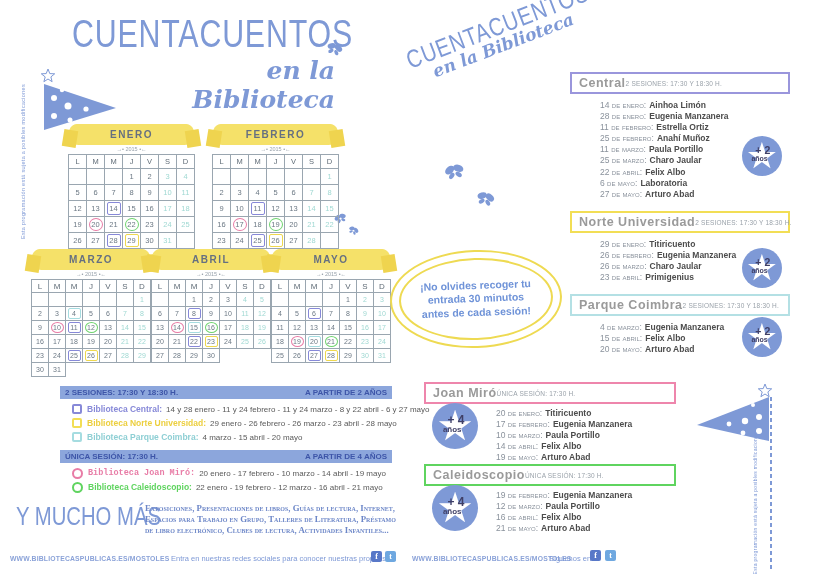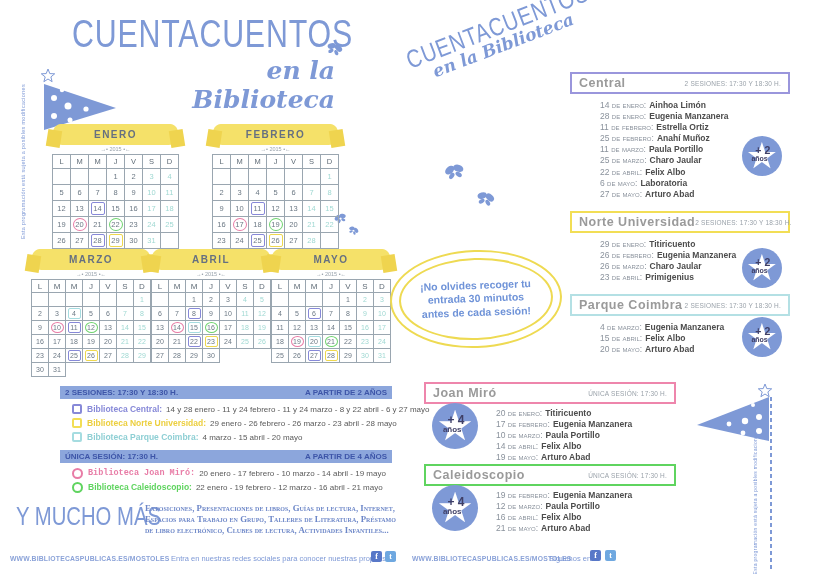--- a/index.html
+++ b/index.html
@@ -25,21 +25,21 @@
   .bf1{left:326px;top:42px;width:17px;transform:rotate(18deg);}
   .bf2{left:444px;top:163px;width:21px;transform:rotate(-12deg);}
   .bf3{left:476px;top:191px;width:19px;transform:rotate(14deg);}
   .bf4{left:334px;top:213px;width:13px;transform:rotate(-20deg);}
   .bf5{left:348px;top:226px;width:11px;transform:rotate(25deg);}
   .flag-l{position:absolute;left:38px;top:68px;}
   .flag-r{position:absolute;left:695px;top:383px;}
 
   
   .calendar{position:absolute;}
-  .cal-0{left:52px;top:124px;width:127px;}
+  .cal-0{left:68px;top:124px;width:127px;}
   .cal-1{left:212px;top:124px;width:127px;}
   .cal-2{left:31px;top:249px;width:120px;}
   .cal-3{left:151px;top:249px;width:120px;}
   .cal-4{left:271px;top:249px;width:120px;}
   .banner{position:relative;height:21px;background:#f5e169;z-index:0;
           border-radius:10px 10px 12px 12px / 14px 14px 10px 10px;
           display:flex;align-items:center;justify-content:center;}
   .banner::before,.banner::after{content:"";position:absolute;top:6px;width:14px;height:17px;
           background:#efd44f;z-index:-1;}
   .banner::before{left:-5px;transform:rotate(9deg);}
@@ -92,21 +92,21 @@
   .more-text{position:absolute;left:145px;top:503px;width:252px;font-family:"Liberation Serif",serif;
              font-variant:small-caps;font-weight:bold;font-size:8.8px;line-height:11px;color:#6d87c8;}
 
   
   .section{position:absolute;}
   .sec-0{left:570px;top:72px;width:220px;}
   .sec-1{left:570px;top:211px;width:220px;}
   .sec-2{left:570px;top:294px;width:220px;}
   .sec-3{left:424px;top:382px;width:252px;}
   .sec-4{left:424px;top:464px;width:252px;}
-  .sec-head{border:2px solid;background:#fff;display:flex;justify-content:space-between;
+  .sec-head{border:2px solid;background:#fff;display:flex;justify-content:flex-start;
             align-items:center;padding:1px 7px;height:16px;}
   .b-central{border-color:#9a96dc;} .b-norte{border-color:#f2de55;} .b-coimbra{border-color:#b4e0e4;}
   .b-miro{border-color:#ee86ac;} .b-caleidoscopio{border-color:#5fd45f;}
   .sec-name{font-weight:bold;font-size:12.5px;color:#9a9a9a;letter-spacing:0.5px;white-space:nowrap;}
   .sec-session{font-size:6.5px;color:#9aa2aa;font-variant:small-caps;letter-spacing:0.2px;white-space:nowrap;}
   .sec-list{margin:6px 0 0 30px;}
   .sec-3 .sec-list,.sec-4 .sec-list{margin:4px 0 0 72px;}
   .entry{line-height:11.1px;font-size:8.5px;white-space:nowrap;}
   .edate{color:#8a929c;font-variant:small-caps;margin-right:3px;}
   .eperf{font-weight:bold;color:#4c4c4c;}

